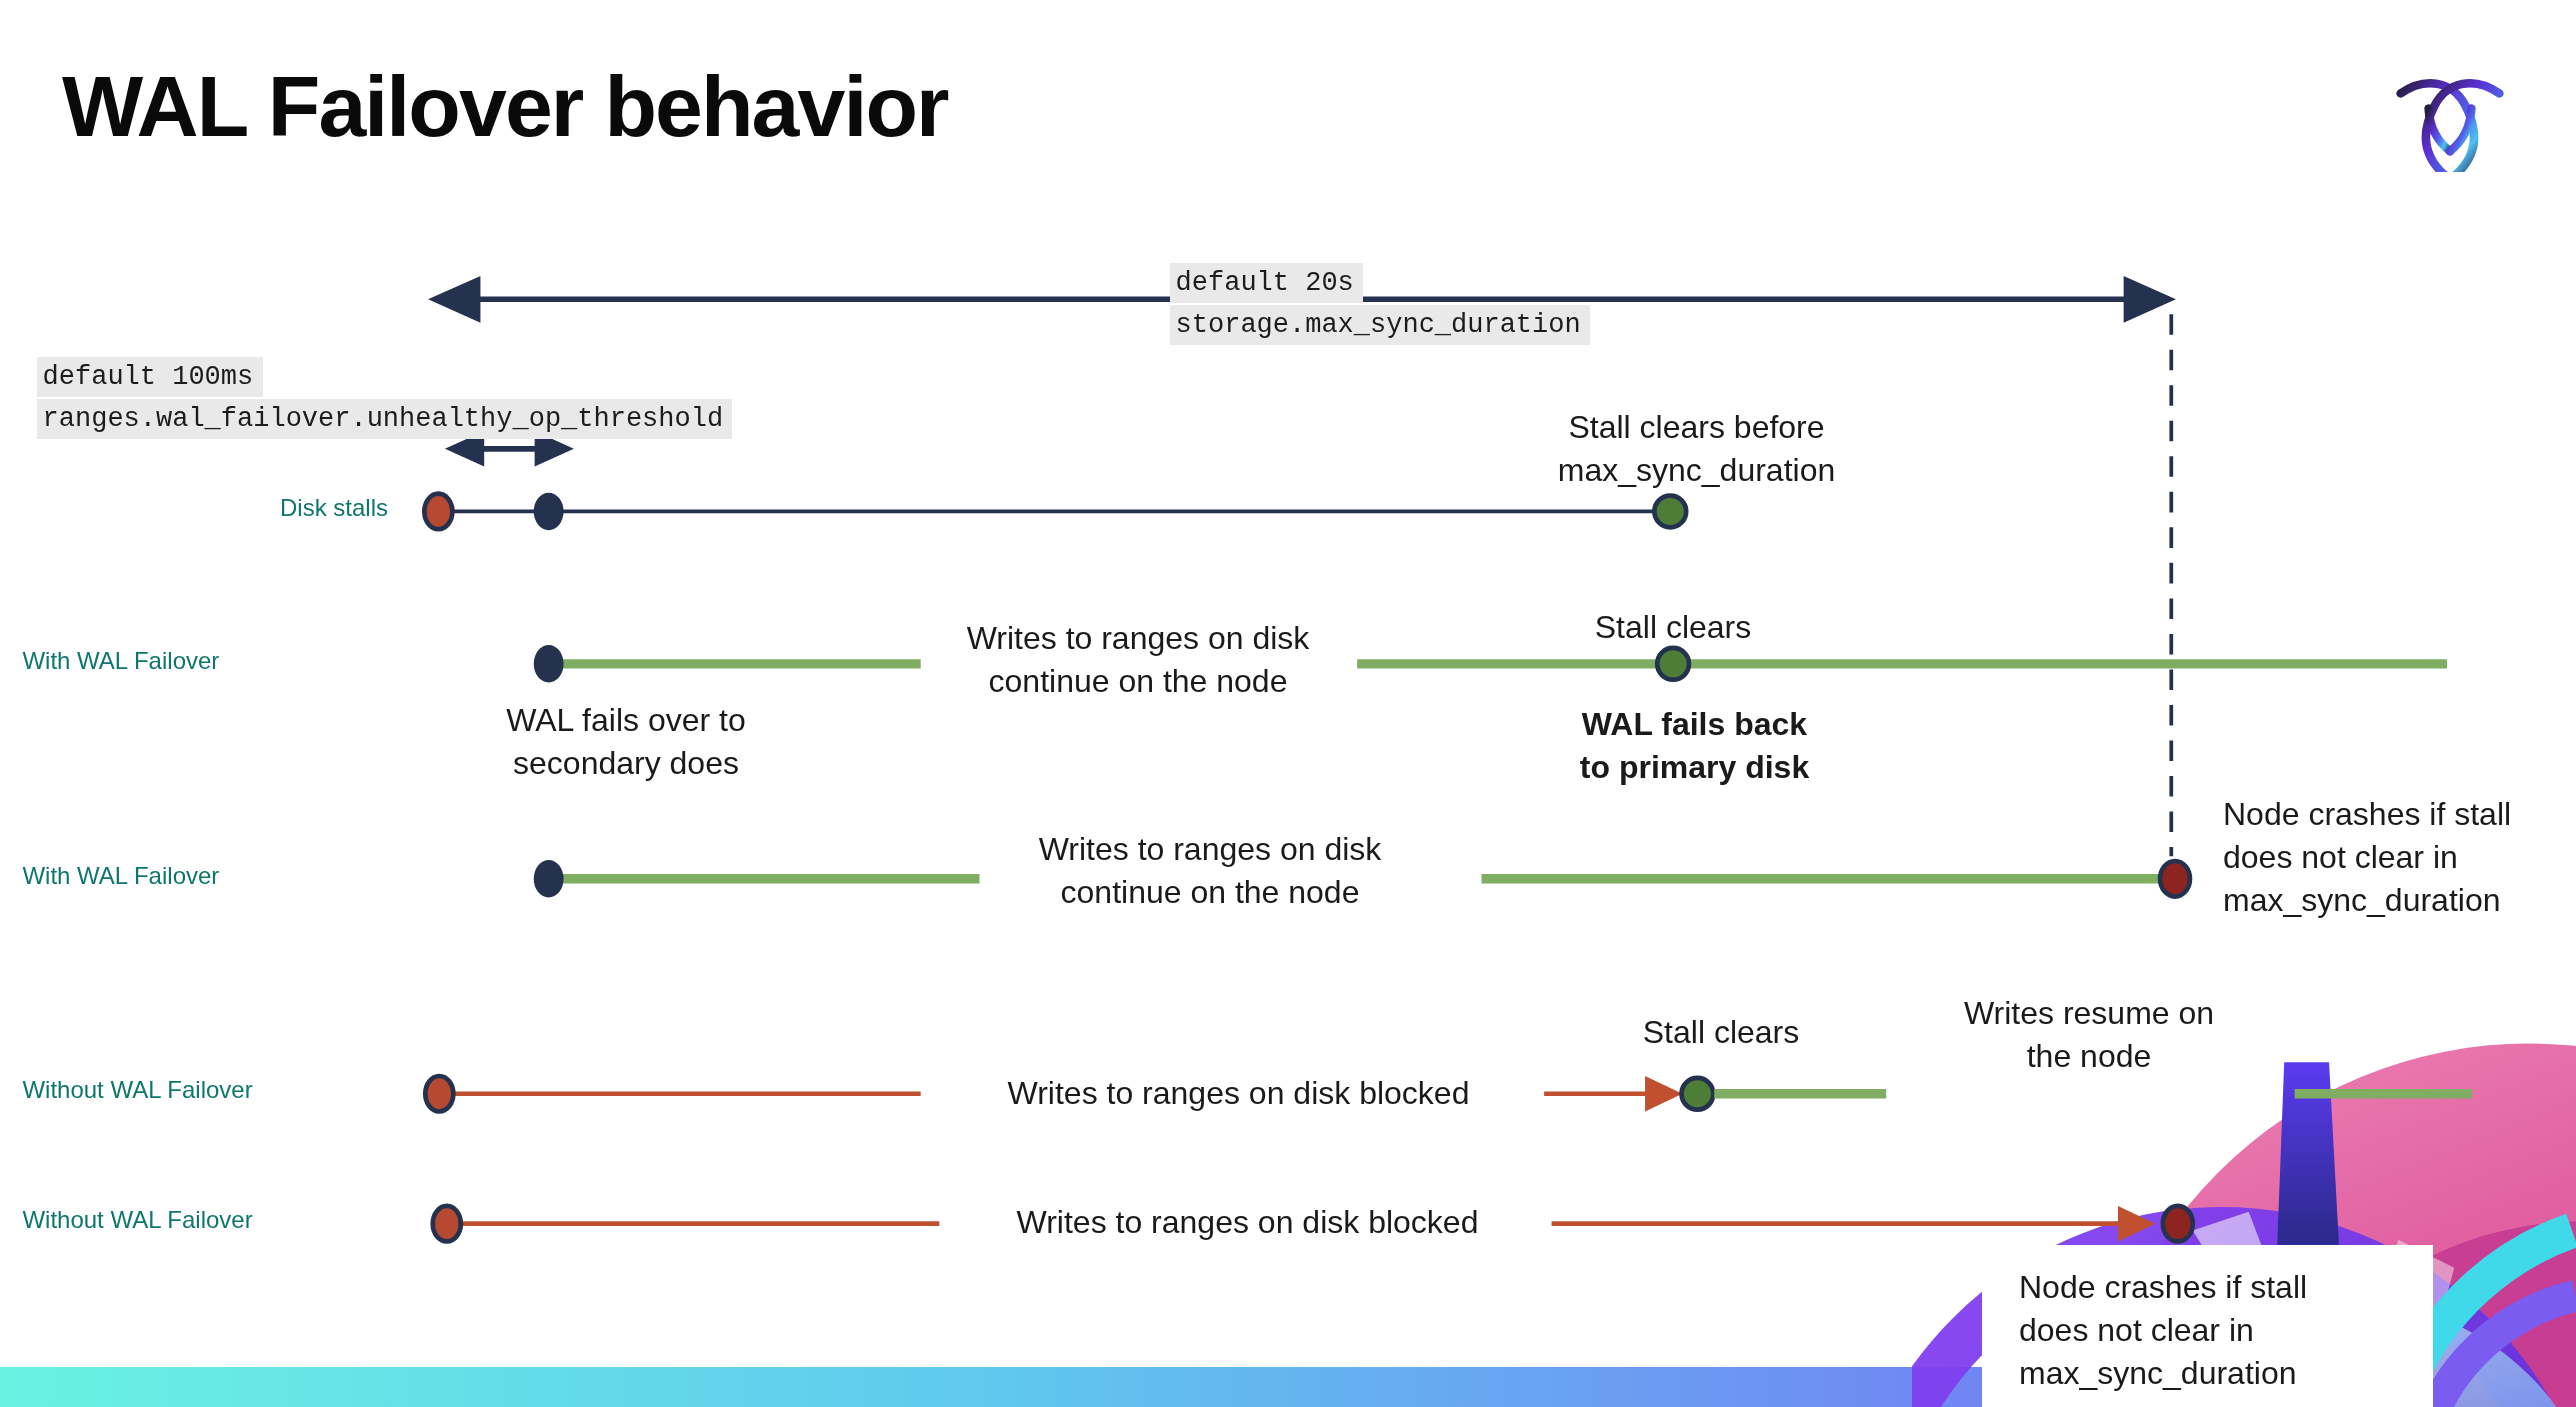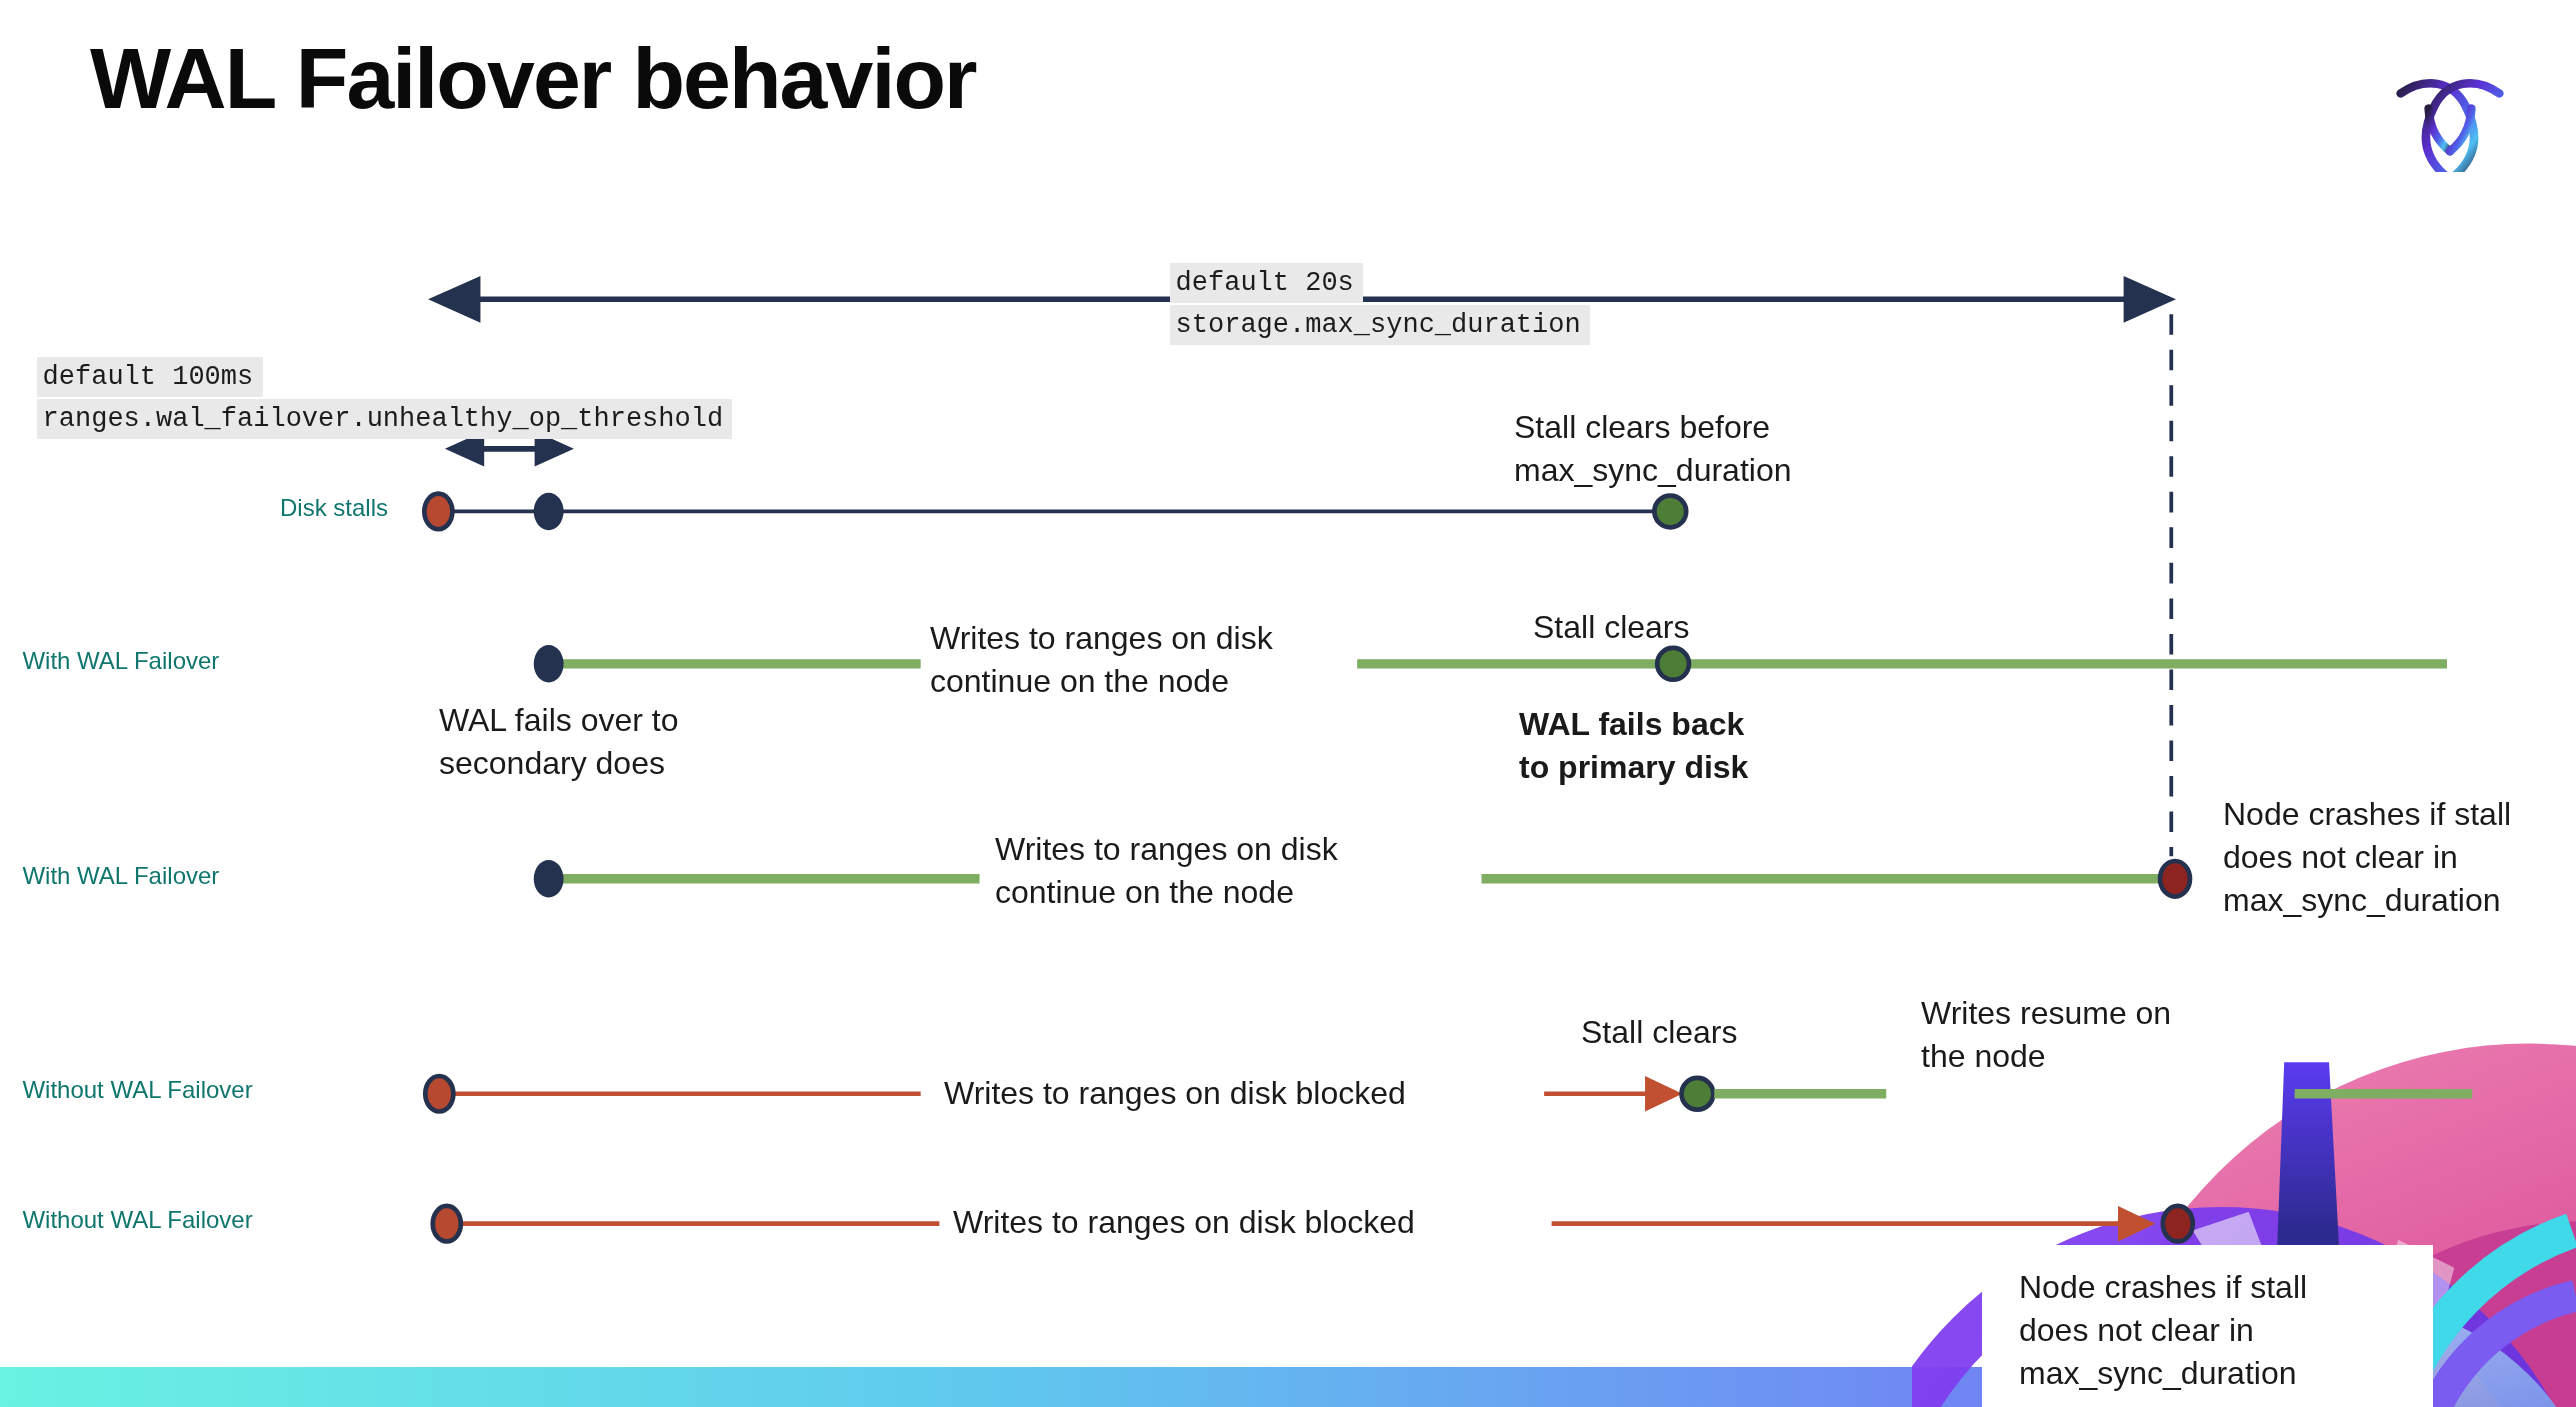--- a/index.html
+++ b/index.html
@@ -6,21 +6,21 @@
   .stage{
     position:relative;width:2576px;height:1408px;background:#ffffff;
     overflow:hidden;font-family:"Liberation Sans",sans-serif;color:#161616;
   }
   .abs{position:absolute;}
   .title{
     font-size:86px;font-weight:800;letter-spacing:-1.9px;color:#0a0a0a;
     font-family:"Liberation Sans",sans-serif;
   }
   .rowlabel{font-size:24px;color:#0f766e;white-space:nowrap;}
-  .note{font-size:32px;line-height:43px;color:#1a1a1a;white-space:pre-line;text-align:left;}
+  .note{font-size:32px;line-height:43px;color:#1a1a1a;white-space:pre-line;text-align:center;}
   .note.left{text-align:left;}
   .mono div{
     display:table;font-family:"Liberation Mono","DejaVu Sans Mono",monospace;
     font-size:27px;line-height:34px;color:#1c1c1c;
     background:var(--label-bg,#e9e9e9);padding:2.8px 9.3px 2.8px 5.6px;margin-bottom:2.8px;white-space:pre;
   }
   .bar{
     left:0;top:1367px;width:2576px;height:41px;
     background:linear-gradient(90deg,#69f2e2 0%,#5fc9ee 38%,#6e8ef3 72%,#7a5cf0 100%);
   }
@@ -142,21 +142,21 @@
     </defs>
     <g fill="none" stroke="url(#gLogo)" stroke-width="9" stroke-linecap="round">
       <path d="M22,56 C48,38 78,42 92,70 C108,102 102,128 75,148"></path>
       <path d="M128,56 C102,38 72,42 58,70 C42,102 48,128 75,148"></path>
       <path d="M75,118 L75,146"></path>
       <path d="M75,118 C60,106 53,90 52,72"></path>
       <path d="M75,118 C90,106 97,90 98,72"></path>
     </g>
   </svg>
 
-  <div class="abs z4 title" style="left:62px;top:29px;margin-left:28px;">WAL Failover behavior</div>
+  <div class="abs z4 title" style="left:62px;top:57px;">WAL Failover behavior</div>
 
   <div class="abs z4 mono" style="left:1142px;top:263px;margin-left:28px;">
     <div>default 20s</div>
     <div>storage.max_sync_duration</div>
   </div>
   <div class="abs z4 mono" style="left:37px;top:357px;">
     <div>default 100ms</div>
     <div>ranges.wal_failover.unhealthy_op_threshold</div>
   </div>
 

